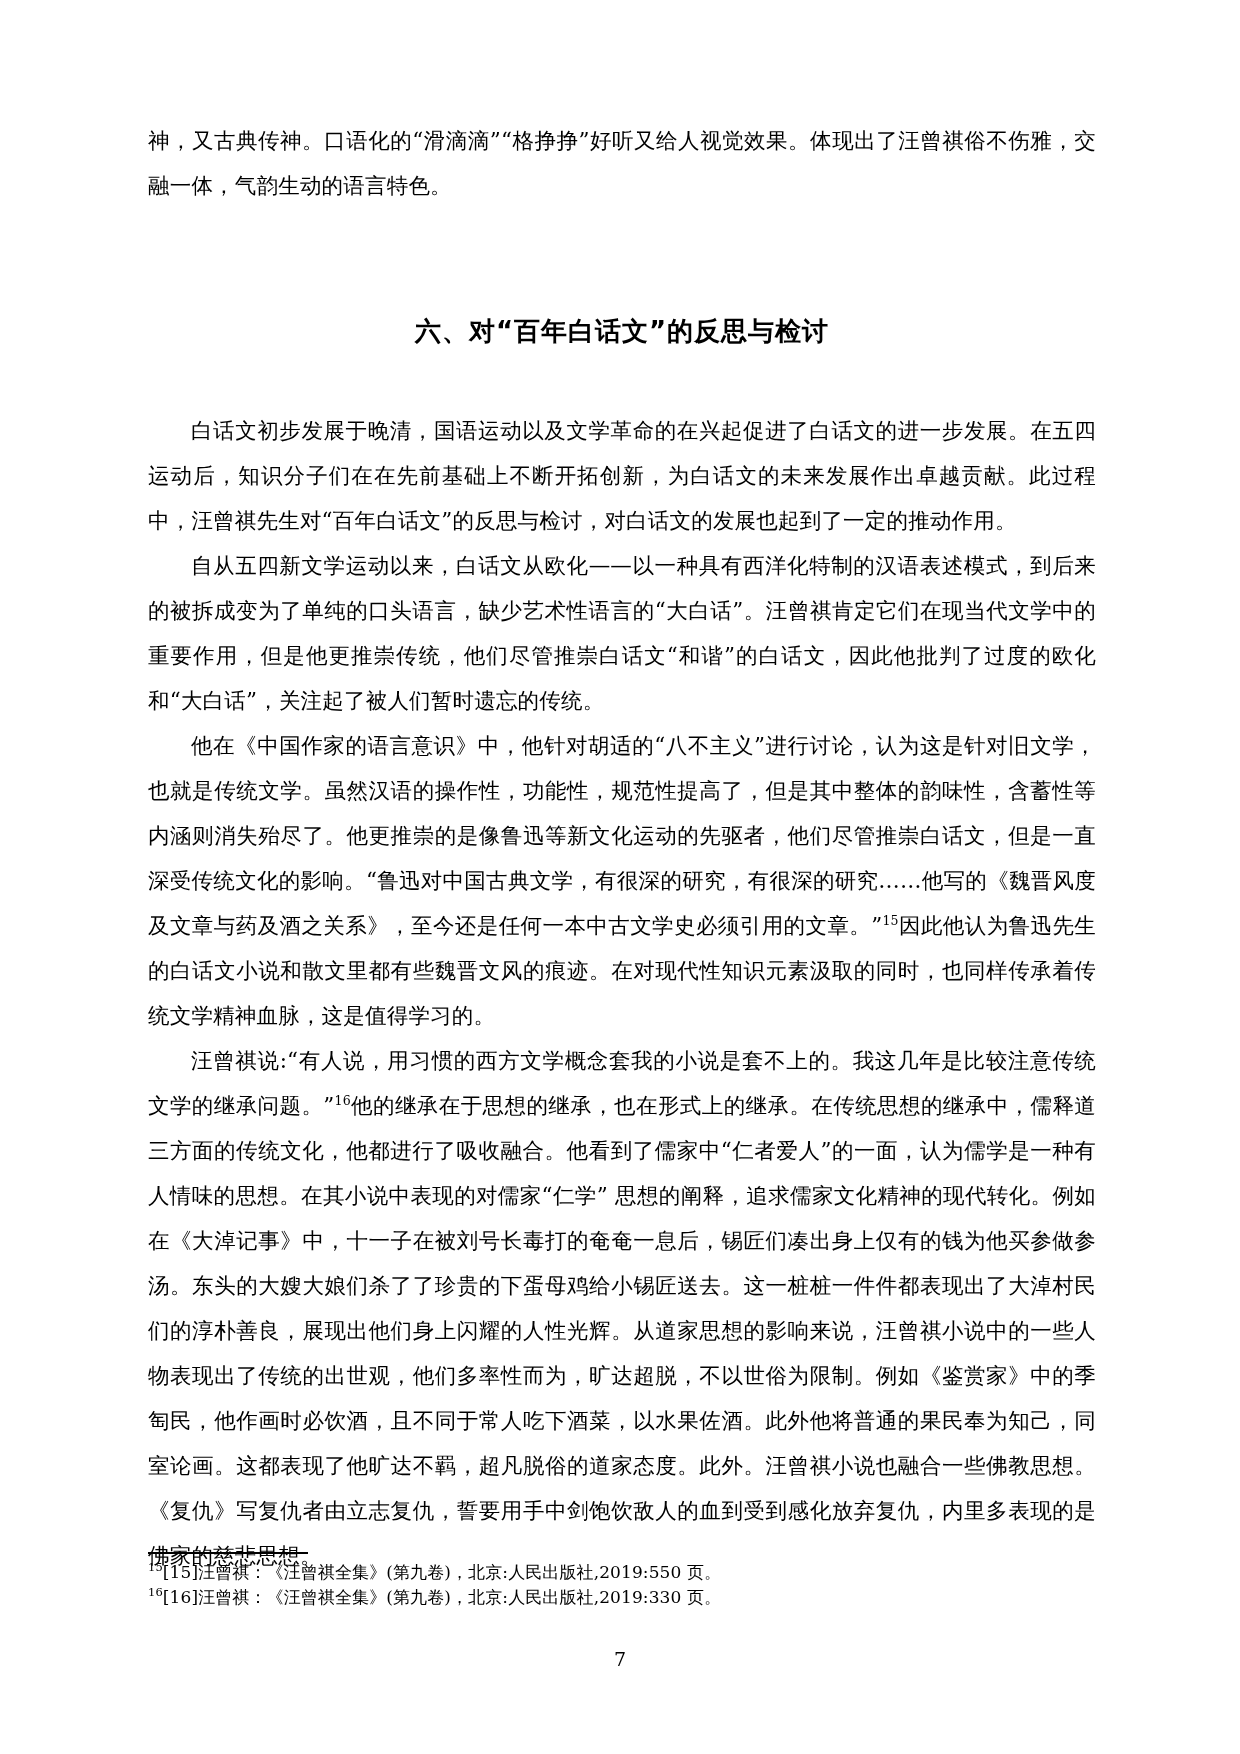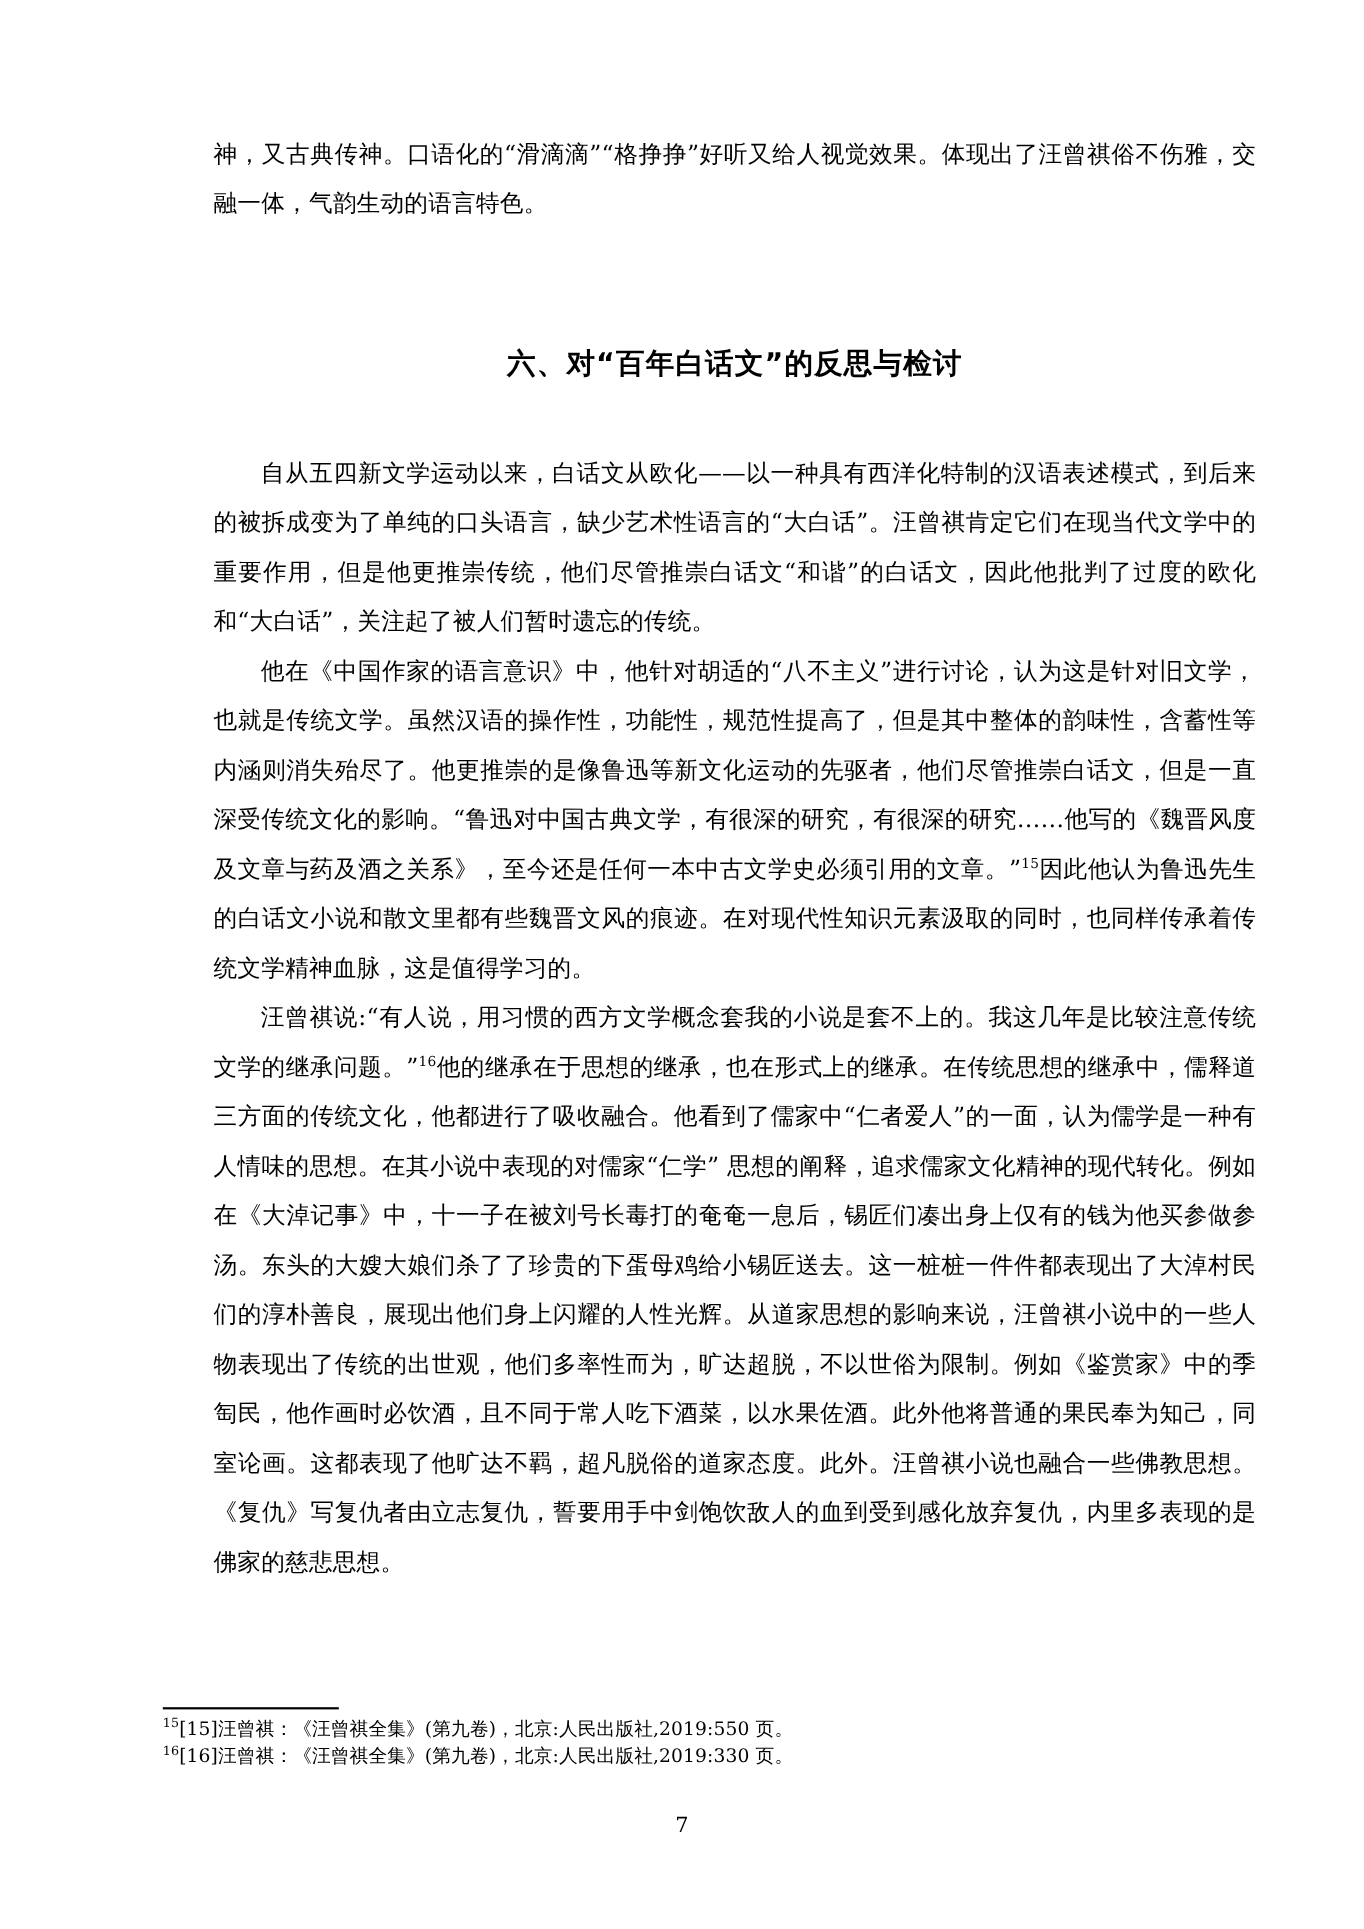--- a/index.html
+++ b/index.html
@@ -20,21 +20,20 @@
     height: 1754px;
     box-sizing: border-box;
     background: #fff;
     overflow: hidden;
   }
   .content {
     position: absolute;
     left: 148px;
     top: 118px;
     width: 948px;
-    margin-left: 46px;
   }
   
   .para {
     font-size: 21.5px;
     line-height: 45px;
     text-align: justify;
     text-justify: inter-ideograph;
     margin: 0;
     letter-spacing: 0.2px;
   }
@@ -110,20 +109,21 @@
 <div class="page">
 
   <div class="content">
 
     <p class="para top-para">神，又古典传神。口语化的“滑滴滴”“格挣挣”好听又给人视觉效果。体现出了汪曾祺俗不伤雅，交融一体，气韵生动的语言特色。</p>
 
     <h2 class="section-heading">六、对“百年白话文”的反思与检讨</h2>
 
     <div class="body-block">
 
+      <p class="para indent">白话文初步发展于晚清，国语运动以及文学革命的在兴起促进了白话文的进一步发展。在五四运动后，知识分子们在在先前基础上不断开拓创新，为白话文的未来发展作出卓越贡献。此过程中，汪曾祺先生对“百年白话文”的反思与检讨，对白话文的发展也起到了一定的推动作用。</p>
 
       <p class="para indent">自从五四新文学运动以来，白话文从欧化——以一种具有西洋化特制的汉语表述模式，到后来的被拆成变为了单纯的口头语言，缺少艺术性语言的“大白话”。汪曾祺肯定它们在现当代文学中的重要作用，但是他更推崇传统，他们尽管推崇白话文“和谐”的白话文，因此他批判了过度的欧化和“大白话”，关注起了被人们暂时遗忘的传统。</p>
 
       <p class="para indent"><span>他在《中国作家的语言意识》中，他针对胡适的“八不主义”进行讨论，认为这是针对旧文学，也就是传统文学。虽然汉语的操作性，功能性，规范性提高了，但是其中整体的韵味性，含蓄性等内涵则消失殆尽了。他更推崇的是像鲁迅等新文化运动的先驱者，他们尽管推崇白话文，但是一直深受传统文化的影响。“鲁迅对中国古典文学，有很深的研究，有很深的研究……他写的《魏晋风度及文章与药及酒之关系》，至今还是任何一本中古文学史必须引用的文章。”</span><span class="sup">15</span><span>因此他认为鲁迅先生的白话文小说和散文里都有些魏晋文风的痕迹。在对现代性知识元素汲取的同时，也同样传承着传统文学精神血脉，这是值得学习的。</span></p>
 
       <p class="para indent"><span>汪曾祺说:“有人说，用习惯的西方文学概念套我的小说是套不上的。我这几年是比较注意传统文学的继承问题。”</span><span class="sup">16</span><span>他的继承在于思想的继承，也在形式上的继承。在传统思想的继承中，儒释道三方面的传统文化，他都进行了吸收融合。他看到了儒家中“仁者爱人”的一面，认为儒学是一种有人情味的思想。在其小说中表现的对儒家“仁学” 思想的阐释，追求儒家文化精神的现代转化。例如在《大淖记事》中，十一子在被刘号长毒打的奄奄一息后，锡匠们凑出身上仅有的钱为他买参做参汤。东头的大嫂大娘们杀了了珍贵的下蛋母鸡给小锡匠送去。这一桩桩一件件都表现出了大淖村民们的淳朴善良，展现出他们身上闪耀的人性光辉。从道家思想的影响来说，汪曾祺小说中的一些人物表现出了传统的出世观，他们多率性而为，旷达超脱，不以世俗为限制。例如《鉴赏家》中的季匋民，他作画时必饮酒，且不同于常人吃下酒菜，以水果佐酒。此外他将普通的果民奉为知己，同室论画。这都表现了他旷达不羁，超凡脱俗的道家态度。此外。汪曾祺小说也融合一些佛教思想。《复仇》写复仇者由立志复仇，誓要用手中剑饱饮敌人的血到受到感化放弃复仇，内里多表现的是佛家的慈悲思想。</span></p>
 
     </div>
   </div>
 

